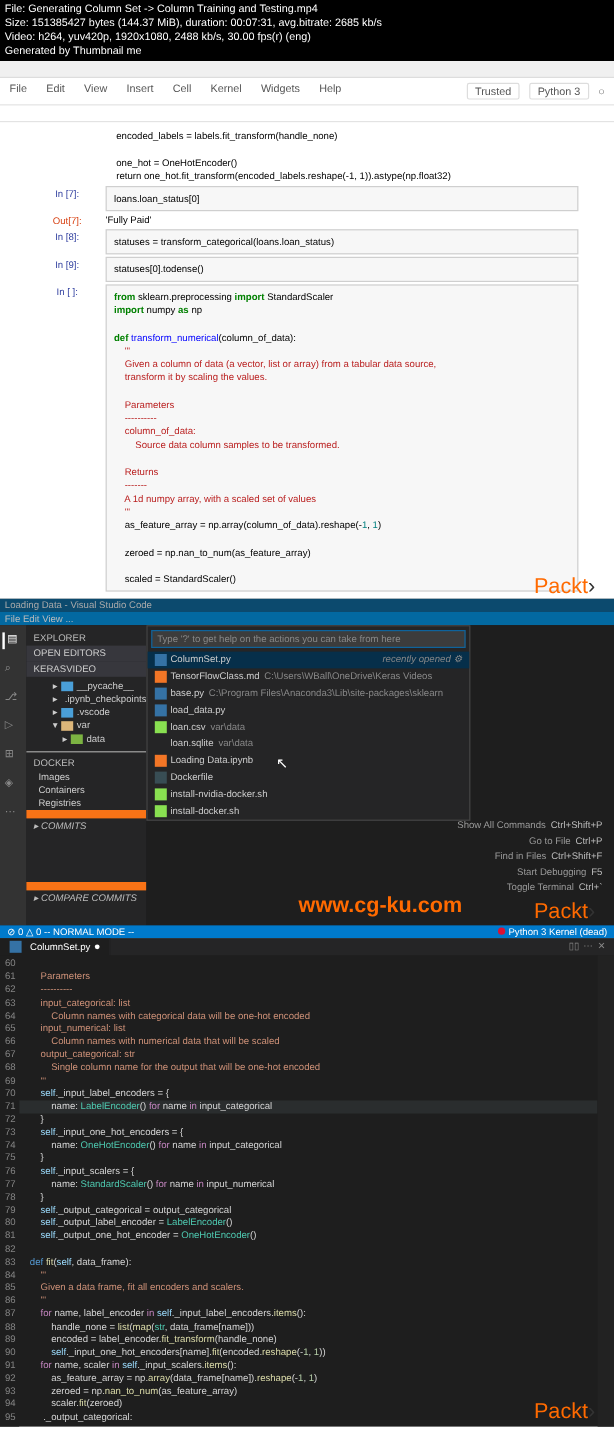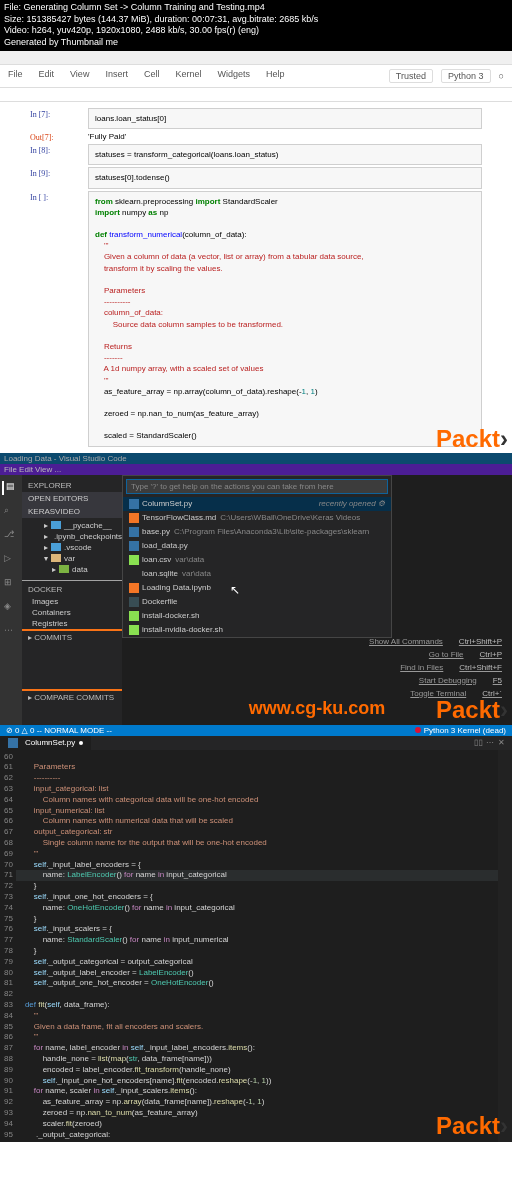--- a/index.html
+++ b/index.html
@@ -12,73 +12,73 @@
 .jupyter { background: #fff; }
 .browser-bar { height: 14px; background: #f0f0f0; border-bottom: 1px solid #ddd; }
 .jup-menu { display: flex; gap: 16px; padding: 4px 8px; background: #fff; border-bottom: 1px solid #ddd; font-size: 9px; color: #555; }
 .jup-menu .right { margin-left: auto; display: flex; gap: 8px; align-items: center; }
 .trusted-badge { border: 1px solid #ddd; padding: 1px 6px; border-radius: 2px; color: #555; }
 .kernel-badge { border: 1px solid #ddd; padding: 1px 6px; border-radius: 2px; color: #555; }
 .jup-toolbar { height: 14px; background: #fff; border-bottom: 1px solid #ddd; }
 
 .nb { padding: 4px 30px; font-family: Menlo, monospace; background: #fff; }
 .cell { display: flex; margin: 2px 0; }
-.prompt { width: 58px; flex-shrink: 0; font-size: 8px; color: #303F9F; text-align: left; padding-right: 6px; padding-top: 2px; font-family: Liberation Serif, serif; }
+.prompt { width: 58px; flex-shrink: 0; font-size: 8px; color: #303F9F; text-align: center; padding-right: 6px; padding-top: 2px; }
 .prompt.out { color: #d84315; }
 .cell-body { flex: 1; font-size: 8px; line-height: 1.4; white-space: pre; overflow: hidden; }
 .cell-body.boxed { border: 1px solid #cfcfcf; background: #f7f7f7; padding: 4px 6px; }
 .hl { background: #3390ff; color: #fff; padding: 0 1px; }
 
 
 .kw { color: #008000; font-weight: bold; }
 .fn { color: #0000ff; }
 .num { color: #008080; }
 .cmb { color: #ba2121; }
 
 .packt { position: relative; }
-.packt-logo { position: absolute; right: 4px; bottom: 0; color: #ff6a00; font-size: 24px; font-weight: bold; }
+.packt-logo { position: absolute; right: 16px; bottom: 0; color: #ff6a00; font-size: 18px; font-weight: normal; }
 .packt-faded { color: #333; }
 .timestamp { position: absolute; right: 4px; bottom: -10px; font-size: 8px; color: #ccc; }
 
 
 .vscode { background: #1e1e1e; color: #ccc; position: relative; }
 .vs-title { background: #0c4a6e; font-size: 8px; color: #aaa; padding: 1px 4px; height: 11px; }
-.vs-menu { background: #4c1d95; font-size: 8px; color: #bbb; padding: 1px 4px; height: 11px; }
+.vs-menu { background: #0369a1; font-size: 8px; color: #bbb; padding: 1px 4px; height: 11px; }
 .vs-body { display: flex; min-height: 250px; }
 .vs-activity { width: 22px; background: #333; display: flex; flex-direction: column; align-items: center; gap: 10px; padding-top: 6px; }
 .vs-activity .icon { width: 14px; height: 14px; color: #888; }
 .vs-activity .icon.active { color: #fff; border-left: 2px solid #fff; padding-left: 2px; margin-left: -4px; }
 .vs-sidebar { width: 100px; background: #252526; padding: 4px 0; font-size: 8px; }
 .vs-sec-title { color: #bbb; font-size: 8px; padding: 2px 6px; text-transform: uppercase; }
 .vs-open { color: #ccc; font-size: 8px; padding: 2px 6px; background: #37373d; }
 .vs-tree { padding: 2px 2px; font-size: 8px; }
 .vs-tree-item { display: flex; align-items: center; gap: 3px; padding: 1px 0 1px 10px; color: #ccc; }
 .vs-tree-item.nested { padding-left: 20px; }
 .folder-icon { width: 10px; height: 8px; background: #dcb67a; display: inline-block; }
 .folder-icon.blue { background: #4a9fd8; }
 .folder-icon.green { background: #7cb342; }
 .vs-docker-sec { margin-top: 3px; border-top: 1px solid #a3a3a3; padding-top: 2px; }
-.vs-commits { height: 20px; border-top: 2px solid #f97316; padding: 2px 6px; color: #bbb; font-size: 8px; text-transform: uppercase; }
+.vs-commits { height: 20px; border-top: 7px solid #f97316; padding: 2px 6px; color: #bbb; font-size: 8px; text-transform: uppercase; font-style: italic; }
 
 .vs-main { flex: 1; position: relative; background: #1e1e1e; }
 .vs-palette { position: absolute; top: 0; left: 0; width: 270px; background: #252526; border: 1px solid #454545; font-size: 8px; }
 .vs-palette-input { background: #3c3c3c; border: 1px solid #0e639c; color: #888; padding: 2px 4px; margin: 3px; font-size: 8px; }
 .vs-palette-item { display: flex; padding: 2px 6px; color: #ccc; }
 .vs-palette-item.sel { background: #062f4a; }
 .vs-palette-item .sub { color: #888; margin-left: 4px; }
 .vs-palette-item .right { margin-left: auto; color: #888; font-style: italic; }
 .vs-palette-icon { width: 10px; height: 10px; margin-right: 3px; display: inline-block; }
 .pi-py { background: #3572A5; }
 .pi-csv { background: #89e051; }
 .pi-nb { background: #f37626; }
 .pi-docker { background: #384d54; }
 .pi-sh { background: #89e051; }
 
 .vs-cmds { position: absolute; right: 10px; top: 160px; font-size: 8px; color: #999; text-align: right; }
-.vs-cmds .row { display: flex; justify-content: flex-end; gap: 16px; padding: 2px 0; text-decoration: underline; }
+.vs-cmds .row { display: flex; justify-content: flex-end; gap: 4px; padding: 2px 0; }
 .vs-cmds .kbd { color: #bbb; }
 
 .watermark { position: absolute; left: 50%; transform: translateX(-50%); bottom: 6px; color: #ff6a00; font-size: 18px; font-weight: bold; }
 
 .vs-status { background: #007acc; color: #fff; font-size: 8px; padding: 1px 6px; display: flex; gap: 8px; height: 11px; align-items: center; }
 .vs-status .right { margin-left: auto; }
 
 
 .vs-ed-section { background: #1e1e1e; }
 .vs-tabs { background: #252526; display: flex; font-size: 8px; height: 14px; }
@@ -122,20 +122,27 @@
     <span>Help</span>
     <div class="right">
       <span class="trusted-badge">Trusted</span>
       <span class="kernel-badge">Python 3</span>
       <span>○</span>
     </div>
   </div>
   <div class="jup-toolbar"></div>
 
   <div class="nb">
+    <div class="cell">
+        <div class="prompt"></div>
+        <div class="cell-body">    encoded_labels = labels.fit_transform(handle_none)
+
+    one_hot = OneHotEncoder()
+    return one_hot.fit_transform(encoded_labels.reshape(-1, 1)).astype(np.float32)</div>
+      </div>
     <div class="cell">
         <div class="prompt">In [7]:</div>
         <div class="cell-body boxed">loans.loan_status[0]</div>
       </div>
     <div class="cell">
         <div class="prompt out">Out[7]:</div>
         <div class="cell-body">'Fully Paid'</div>
       </div>
     <div class="cell">
         <div class="prompt">In [8]:</div>
@@ -250,26 +257,26 @@
               <span>Loading Data.ipynb</span>
               <span class="sub"></span>
             </div>
             <div class="vs-palette-item">
               <span class="vs-palette-icon pi-docker"></span>
               <span>Dockerfile</span>
               <span class="sub"></span>
             </div>
             <div class="vs-palette-item">
               <span class="vs-palette-icon pi-sh"></span>
+              <span>install-nvidia-docker.sh</span>
+              <span class="sub"></span>
+            </div>
+            <div class="vs-palette-item">
+              <span class="vs-palette-icon pi-sh"></span>
               <span>install-docker.sh</span>
-              <span class="sub"></span>
-            </div>
-            <div class="vs-palette-item">
-              <span class="vs-palette-icon pi-sh"></span>
-              <span>install-nvidia-docker.sh</span>
               <span class="sub"></span>
             </div>
           </div>
       </div>
       <div class="vs-cmds" id="vs-cmds">
           <div class="row">
             <span>Show All Commands</span>
             <span class="kbd">Ctrl+Shift+P</span>
           </div>
           <div class="row">

